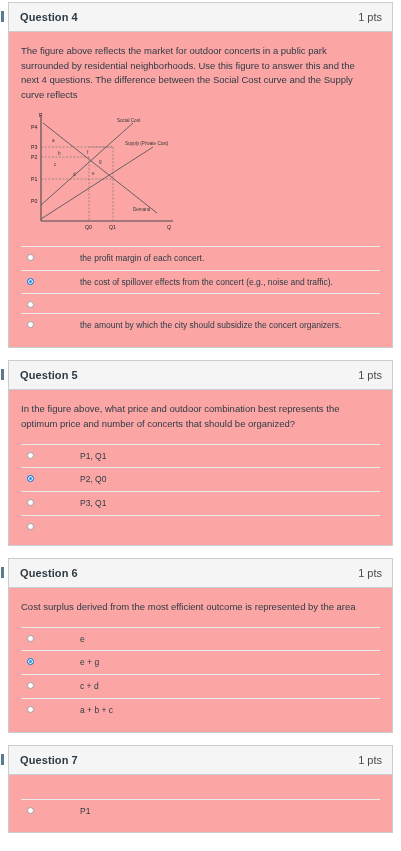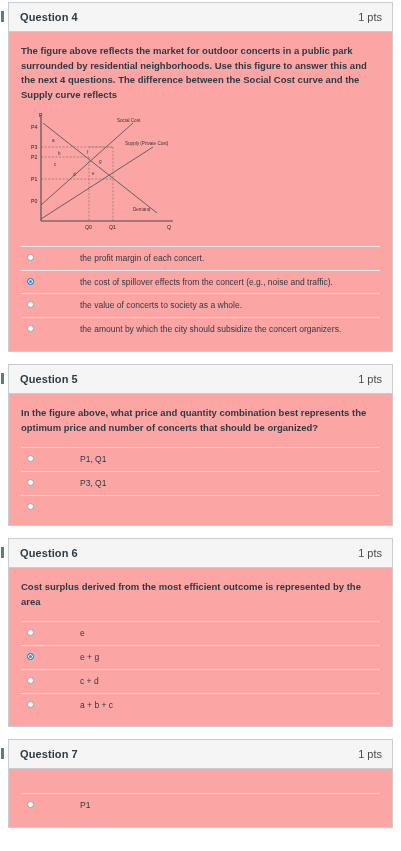--- a/index.html
+++ b/index.html
@@ -62,21 +62,20 @@
 
   .q-body {
     padding: 12px 12px 10px 12px;
   }
 
   .q-text {
     font-size: 9.5px;
     line-height: 1.55;
     color: #2d3b45;
     margin: 0 8px 6px 0;
-    font-weight: bold;
   }
 
   
   .answers {
     margin-top: 12px;
     border-top: 1px solid #e8eaec;
   }
   .answer {
     display: flex;
     align-items: flex-start;
@@ -214,46 +213,49 @@
     <span class="answer-label">the profit margin of each concert.</span>
   </label>
 
   <label class="answer">
     <span class="radio checked"></span>
     <span class="answer-label">the cost of spillover effects from the concert (e.g., noise and traffic).</span>
   </label>
 
   <label class="answer">
     <span class="radio"></span>
-    <span class="answer-label">the value of concerts to society as a whole.</span>
   </label>
 
   <label class="answer">
     <span class="radio"></span>
     <span class="answer-label">the amount by which the city should subsidize the concert organizers.</span>
   </label>
 </div>
     </div>
   </div>
 
   <div class="q-card">
     <div class="left-marker"></div>
     <div class="q-header">
       <span class="q-title">Question 5</span>
       <span class="q-pts">1 pts</span>
     </div>
     <div class="q-body">
-      <p class="q-text">In the figure above, what price and quantity combination best represents the optimum price and number of concerts that should be organized?</p>
+      <p class="q-text">In the figure above, what price and outdoor combination best represents the optimum price and number of concerts that should be organized?</p>
 
       <div class="answers">
   <label class="answer">
     <span class="radio"></span>
     <span class="answer-label">P1, Q1</span>
   </label>
 
+  <label class="answer">
+    <span class="radio checked"></span>
+    <span class="answer-label">P2, Q0</span>
+  </label>
 
   <label class="answer">
     <span class="radio"></span>
     <span class="answer-label">P3, Q1</span>
   </label>
 
   <label class="answer">
     <span class="radio"></span>
   </label>
 </div>

